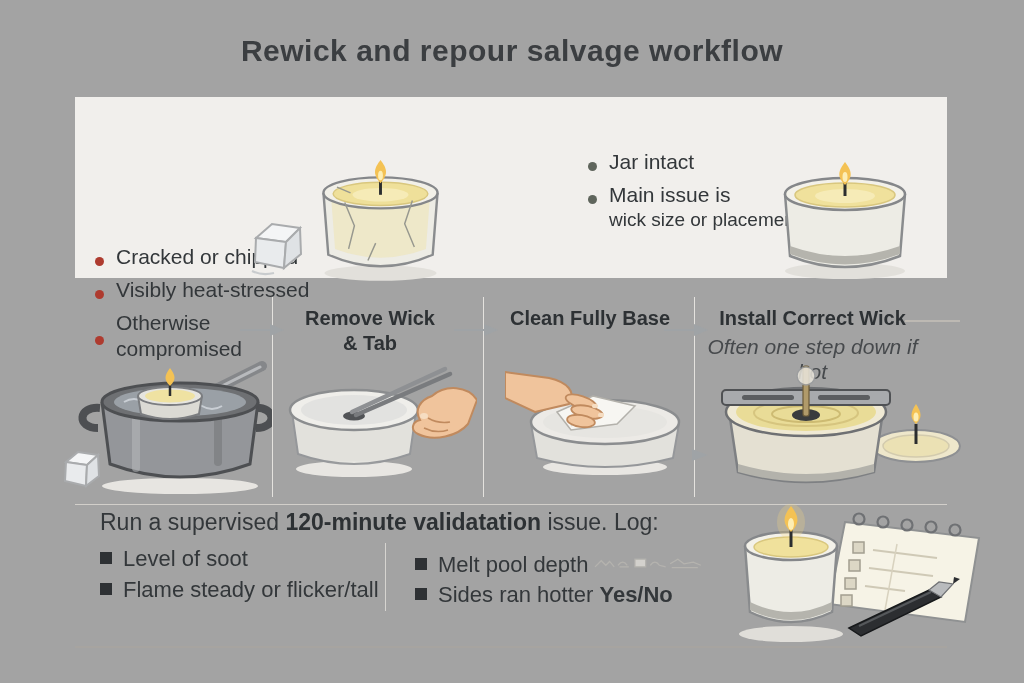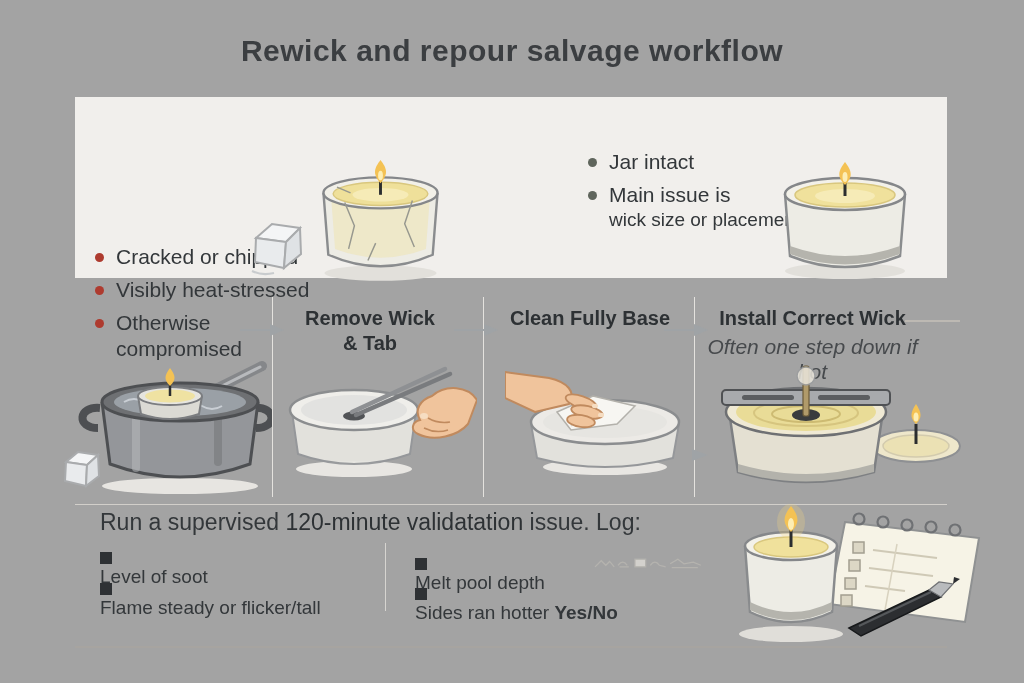--- a/index.html
+++ b/index.html
@@ -11,37 +11,37 @@
               font-size:30px;font-weight:bold;color:#3b3e41;letter-spacing:.5px;}
   
   .panel{position:absolute;left:75px;top:97px;width:872px;height:181px;background:#f1efec;}
   .banner{position:absolute;left:0;top:0;width:872px;height:44px;
           background:linear-gradient(90deg,#ad4a3c 0%,#b24c3d 30%,#e2d8c0 44%,#ece8da 49%,
                      #e9e4d2 56%,#a7a97b 64%,#8b9356 72%,#859049 100%);}
   .banner-h{position:absolute;top:7px;font-size:25px;font-weight:bold;color:#f7f1dd;letter-spacing:.3px;}
   .vs{position:absolute;left:403px;top:9px;width:62px;text-align:center;
       font-size:23px;font-weight:bold;color:#3a3d40;letter-spacing:1px;}
   .blist{position:absolute;top:147px;}
-  .b-item{display:flex;margin-bottom:7px;font-size:21px;line-height:26px;color:#33373a;}
+  .b-item{display:flex;margin-bottom:7px;font-size:21px;line-height:26px;color:#33373a;align-items:center;}
   .dot{flex:0 0 auto;width:9px;height:9px;border-radius:50%;margin:9px 12px 0 0;}
   .dot.red{background:#ae3b2f;}
   .dot.olive{background:#5f655c;}
   .cont-line{margin-left:21px;font-size:19px;line-height:24px;color:#33373a;}
   
   .vdiv{position:absolute;top:297px;height:200px;width:1px;background:#e4e2de;}
   .step-label{position:absolute;top:306px;font-size:20px;font-weight:bold;color:#2d3134;
               text-align:center;line-height:25px;}
   .step-note{font-size:21px;font-weight:normal;font-style:italic;color:#46494c;margin-top:3px;}
   .step4-rule{position:absolute;left:905px;top:320px;width:55px;height:0;border-top:2px solid #bdb9b3;}
   
   .hrule{position:absolute;left:75px;width:872px;height:1px;background:#d2cfca;}
   .hrule.bottom{height:2px;background:#a7a4a0;}
   #validation-heading{position:absolute;left:100px;top:509px;font-size:23px;color:#33373a;}
-  #validation-heading b{font-weight:normal;color:#2d3134;margin-top:33px;}
-  .v-bullet{position:absolute;display:flex;font-size:19px;line-height:25px;color:#33373a;flex-direction:column;}
+  #validation-heading b{font-weight:bold;color:#2d3134;margin-top:33px;}
+  .v-bullet{position:absolute;display:flex;font-size:22px;line-height:25px;color:#33373a;}
   .sq{flex:0 0 auto;width:12px;height:12px;background:#2e3134;margin:6px 11px 0 0;}
   .v-divider{position:absolute;left:385px;top:543px;height:68px;width:1px;background:#d6d4d0;}
   svg{display:block;}
 </style>
 </head>
 <body>
 
 <div id="canvas">
 
   <h1 id="page-title">Rewick and repour salvage workflow</h1>

